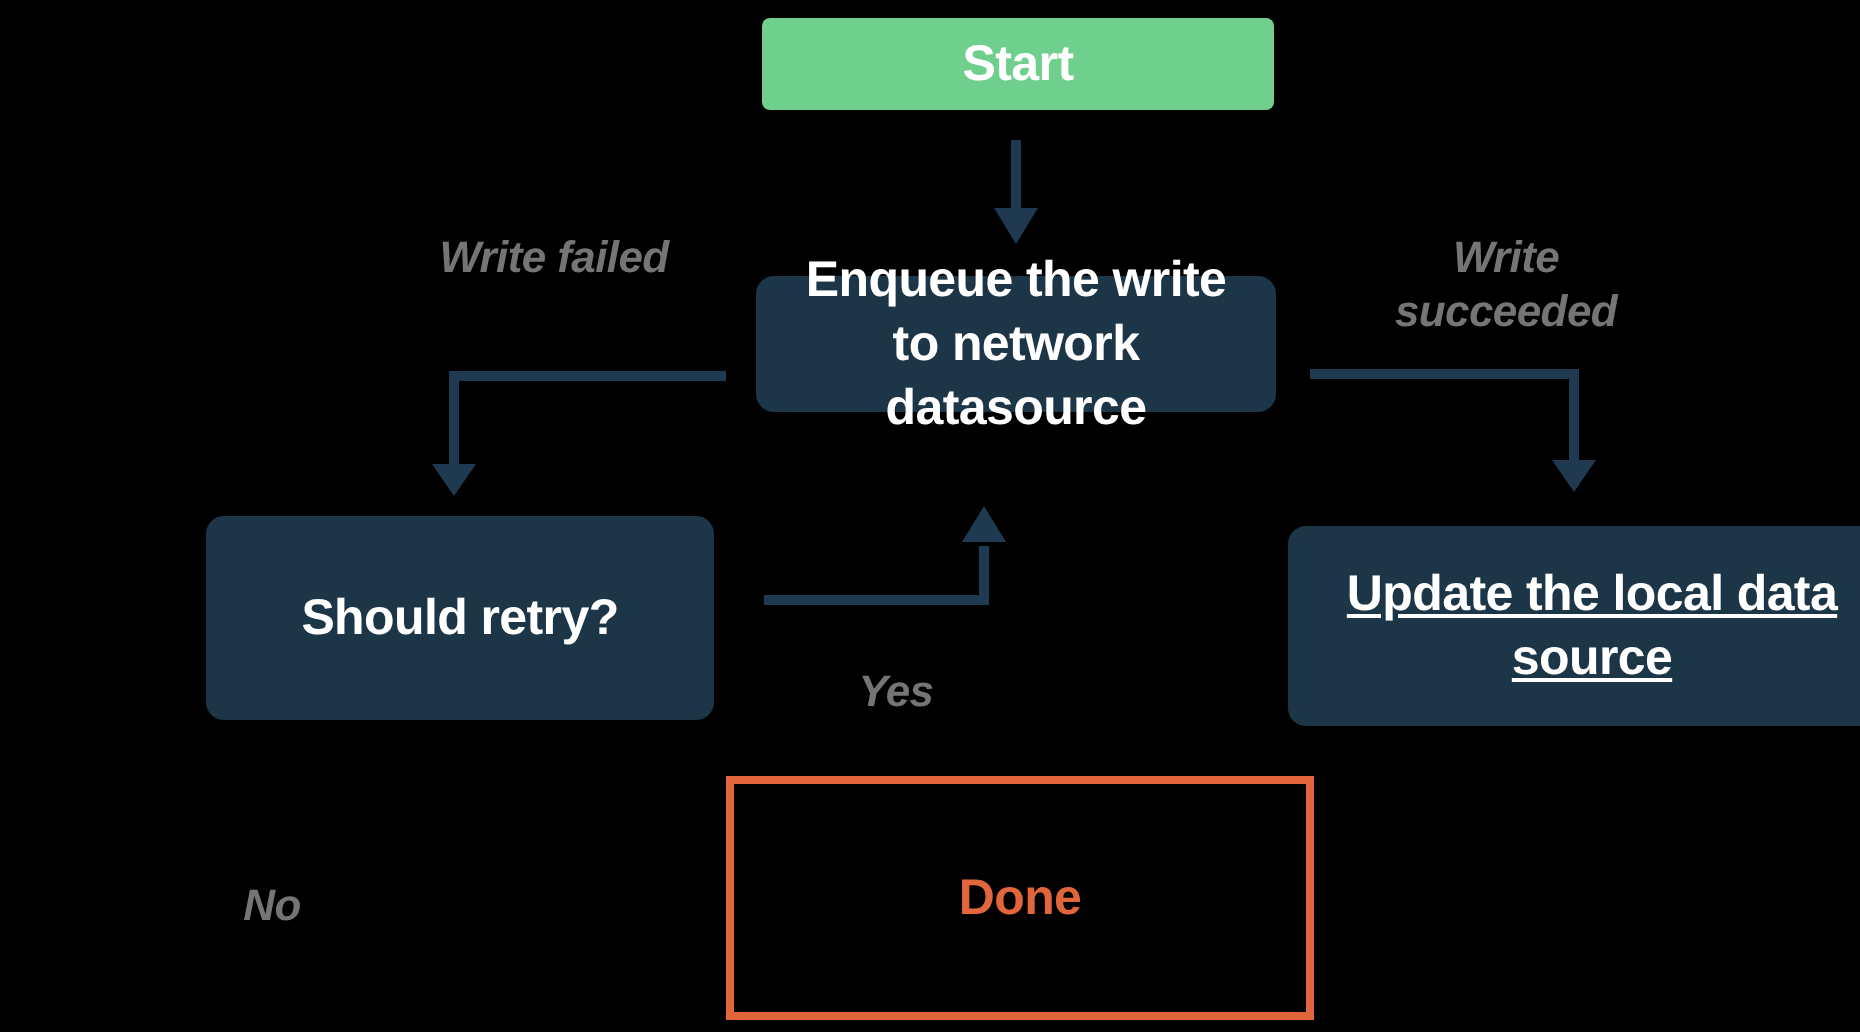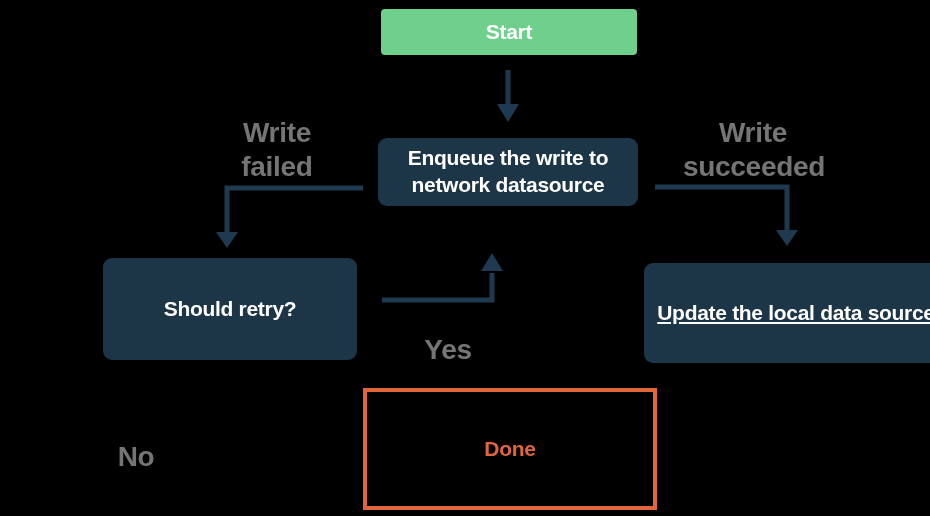--- a/index.html
+++ b/index.html
@@ -16,21 +16,21 @@
   .edges-svg { position: absolute; left: 0; top: 0; }
   .edge { stroke: var(--line, #1F3A50); stroke-width: 5; fill: none; }
   .arrowhead { fill: var(--line, #1F3A50); stroke: none; }
 
   .node {
     position: absolute;
     display: flex;
     align-items: center;
     justify-content: center;
     text-align: center;
-    font-size: 21px;
+    font-size: 25px;
     line-height: 1.28;
     letter-spacing: -0.3px;
     padding: 4px 12px;
   }
   .node-start {
     left: 381px; top: 9px; width: 256px; height: 46px;
     background: var(--green, #6FCF8D);
     color: var(--white, #fff);
     border-radius: 4px;
   }
@@ -46,24 +46,25 @@
     left: 363px; top: 388px; width: 294px; height: 122px;
     background: transparent;
     border: 4px solid var(--orange, #E2663C);
     color: var(--orange, #E2663C);
     border-radius: 0;
   }
 
   .edge-label {
     position: absolute;
     color: var(--gray, #757575);
-    font-size: 28px;
+    font-size: 22px;
     line-height: 1.22;
     text-align: center;
     letter-spacing: -0.3px;
+    font-style: italic;
   }
   .label-write-failed    { left: 217px; top: 116px; width: 120px; }
   .label-write-succeeded { left: 683px; top: 116px; width: 140px; }
   .label-yes { left: 418px; top: 333px; width: 60px; }
   .label-no  { left: 106px; top: 440px; width: 60px; text-align: center; }
 </style>
 </head>
 <body>
 
 <div class="canvas">

